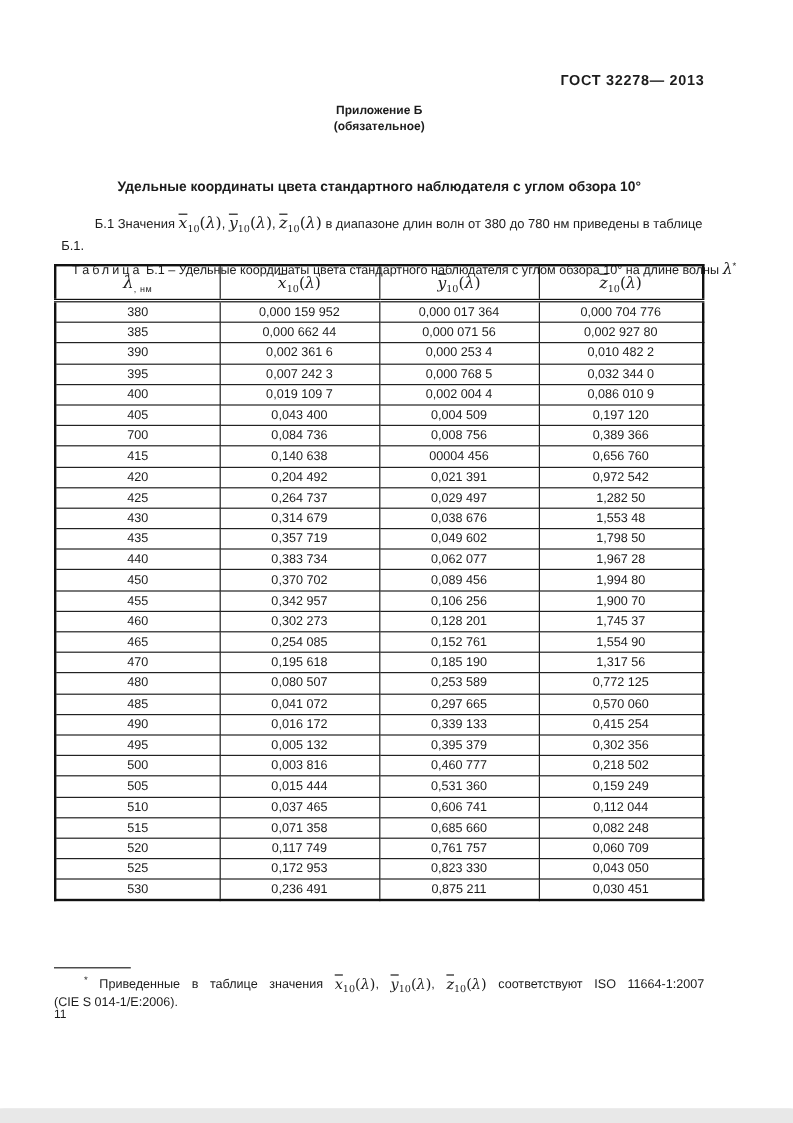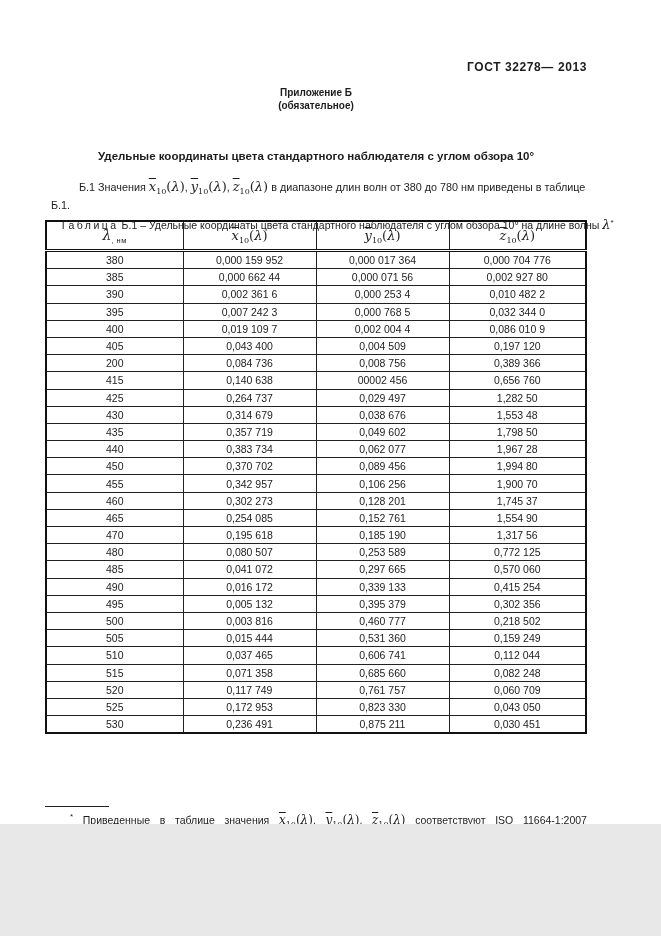--- a/index.html
+++ b/index.html
@@ -1,17 +1,17 @@
 <!DOCTYPE html>
 <html><head>
 <meta charset="utf-8">
 <style>
   html,body{margin:0;padding:0;background:#e8e8e8;}
   .page{
-    position:relative;width:661px;height:824px;background:#ffffff;
+    position:relative;width:661px;height:924px;background:#ffffff;
     font-family:"Liberation Sans", sans-serif;color:#1c1c1c;overflow:hidden;
     box-shadow:0 0 4px rgba(0,0,0,.25);
   }
   .doc-number{
     position:absolute;top:60px;left:45px;width:542px;text-align:right;
     font-weight:bold;font-size:12px;letter-spacing:.6px;
   }
   .appendix{
     position:absolute;top:87px;left:45px;width:542px;text-align:center;
     font-weight:bold;font-size:10px;line-height:12.5px;
@@ -131,30 +131,36 @@
           <td>0,002 004 4</td>
           <td>0,086 010 9</td>
         </tr>
         <tr>
           <td>405</td>
           <td>0,043 400</td>
           <td>0,004 509</td>
           <td>0,197 120</td>
         </tr>
         <tr>
-          <td>200</td>
+          <td>700</td>
           <td>0,084 736</td>
           <td>0,008 756</td>
           <td>0,389 366</td>
         </tr>
         <tr>
           <td>415</td>
           <td>0,140 638</td>
-          <td>00002 456</td>
+          <td>00004 456</td>
           <td>0,656 760</td>
+        </tr>
+        <tr>
+          <td>420</td>
+          <td>0,204 492</td>
+          <td>0,021 391</td>
+          <td>0,972 542</td>
         </tr>
         <tr>
           <td>425</td>
           <td>0,264 737</td>
           <td>0,029 497</td>
           <td>1,282 50</td>
         </tr>
         <tr>
           <td>430</td>
           <td>0,314 679</td>

